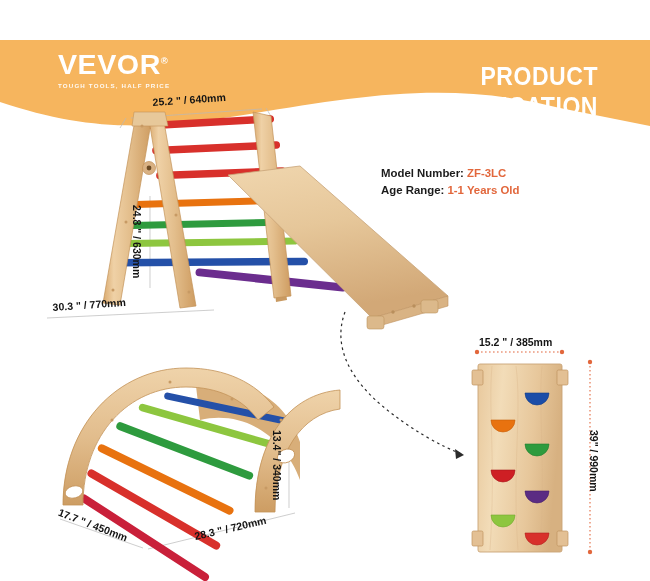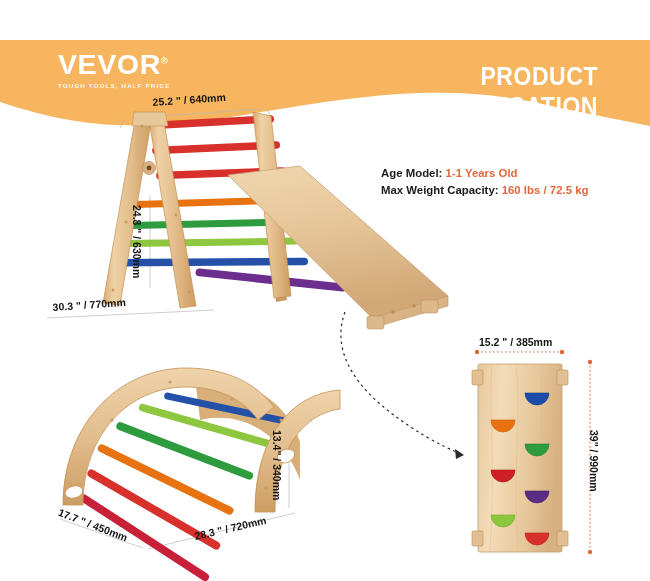--- a/index.html
+++ b/index.html
@@ -63,26 +63,26 @@
     </div>
 
     <div class="title">
       <div class="l1">PRODUCT</div>
       <div class="l2">SPECIFICATION</div>
     </div>
   </div>
 
   <div class="spec">
     <div class="spec-row">
-      <span class="spec-label">Age Model:</span>
+      <span class="spec-label">Model Number:</span>
+      <span class="spec-value">ZF-3LC</span>
+    </div>
+    <div class="spec-row">
+      <span class="spec-label">Age Range:</span>
       <span class="spec-value">1-1 Years Old</span>
-    </div>
-    <div class="spec-row">
-      <span class="spec-label">Max Weight Capacity:</span>
-      <span class="spec-value">160 lbs / 72.5 kg</span>
     </div>
   </div>
 
   <svg class="art" viewBox="0 0 650 581">
     <defs>
       <linearGradient id="woodV" x1="0" y1="0" x2="1" y2="0">
         <stop offset="0%" stop-color="#D9A96E"></stop>
         <stop offset="22%" stop-color="#EFD1A6"></stop>
         <stop offset="55%" stop-color="#E3BE8C"></stop>
         <stop offset="100%" stop-color="#CE9C61"></stop>

